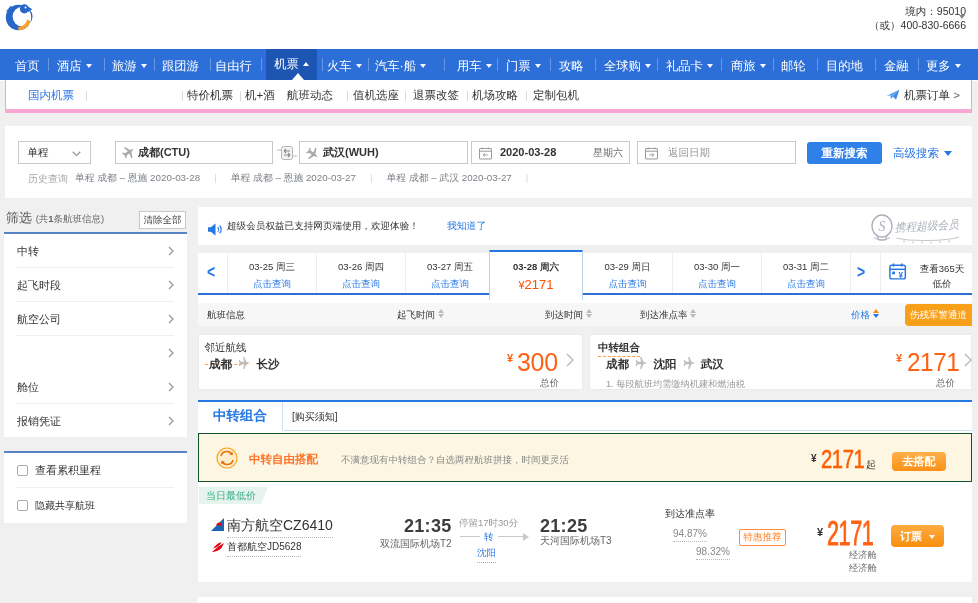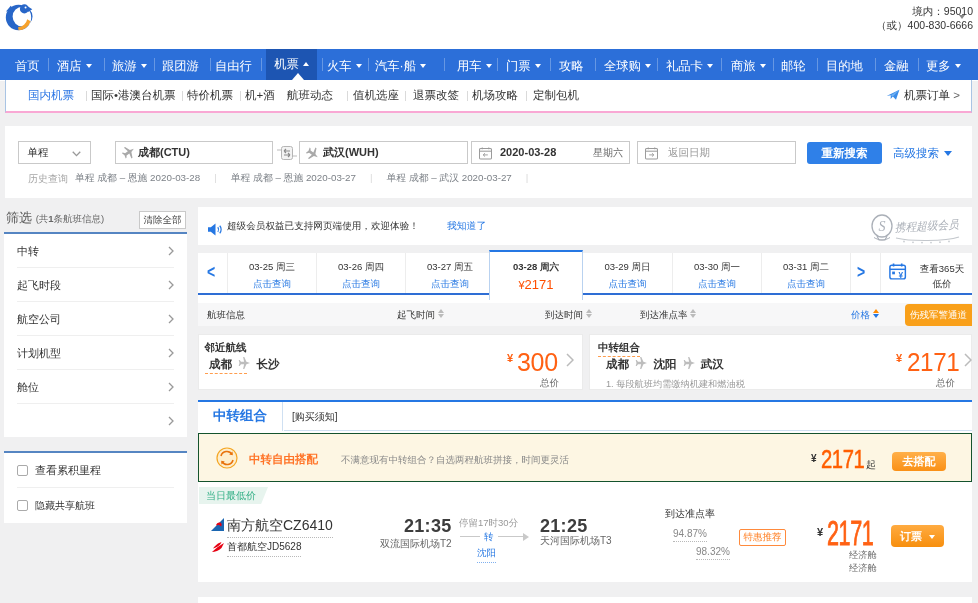--- a/index.html
+++ b/index.html
@@ -14,21 +14,21 @@
 
 <div class="abs" style="left:0;top:0;width:978px;height:49px;background:#fff">
   <svg class="abs" style="left:4px;top:3px" width="29" height="29" viewBox="0 0 32 32">
     <path fill-rule="evenodd" d="M2 16 A14 14 0 1 1 30 16 A14 14 0 1 1 2 16 Z M9.5 15 A11 11 0 1 0 31.5 15 A11 11 0 1 0 9.5 15 Z" fill="#2866c8"></path>
     <circle cx="22.5" cy="6.5" r="5" fill="#2866c8"></circle>
     <path d="M26 3.5 L31.2 6.8 L26.5 9.8 Z" fill="#2866c8"></path>
     <path d="M2.2 9.5 L7.5 3 L11 8.8 Z" fill="#2866c8"></path>
     <circle cx="23.8" cy="5" r="1.1" fill="#fff"></circle>
     <path d="M16 30 A14 14 0 0 0 29.3 20 L25.6 17.8 A10.5 10.5 0 0 1 15.6 26.4 Z" fill="#f7a22b"></path>
   </svg>
-  <div class="abs" style="right:5px;top:4px;font-size:10.5px;color:#333;text-align:right;line-height:14px">境内：95010<br>（或）400-830-6666</div>
+  <div class="abs" style="right:12px;top:4px;font-size:10.5px;color:#333;text-align:right;line-height:14px">境内：95010<br>（或）400-830-6666</div>
   <div class="abs" style="right:13px;top:15px;width:0;height:0;border-left:3.5px solid transparent;border-right:3.5px solid transparent;border-top:4.5px solid #888"></div>
 </div>
 
 <div class="abs" id="nav" style="left:0;top:49px;width:978px;height:31px;background:#2c6fd9;color:#fff;font-size:12.3px">
   <div class="abs" style="left:15px;top:9px">首页</div>
   <div class="abs" style="left:57px;top:9px">酒店<span class="caret-d"></span></div>
   <div class="abs" style="left:112px;top:9px">旅游<span class="caret-d"></span></div>
   <div class="abs" style="left:162px;top:9px">跟团游</div>
   <div class="abs" style="left:215px;top:9px">自由行</div>
   <div class="abs" style="left:266px;top:0;width:51px;height:31px;background:#1d55b2;text-align:center;line-height:31px">机票<span class="caret-u"></span></div>
@@ -56,26 +56,25 @@
   <div class="nav-sep" style="left:550px"></div>
   <div class="nav-sep" style="left:595px"></div>
   <div class="nav-sep" style="left:657px"></div>
   <div class="nav-sep" style="left:721px"></div>
   <div class="nav-sep" style="left:773px"></div>
   <div class="nav-sep" style="left:817px"></div>
   <div class="nav-sep" style="left:875px"></div>
   <div class="nav-sep" style="left:918px"></div>
 </div>
 
-<div class="abs" style="left:5px;top:80px;width:967px;height:33px;background:#fff;border-left:1px solid #a9c4e4;border-right:1px solid #a9c4e4;border-bottom:2px solid #f9a8d4;font-size:11.5px;z-index:2">
+<div class="abs" style="left:5px;top:80px;width:967px;height:33px;background:#fff;border-left:1px solid #a9c4e4;border-right:1px solid #a9c4e4;border-bottom:4px solid #f9a8d4;font-size:11.5px;z-index:2">
   <div class="abs" style="left:286px;top:-7px;width:0;height:0;border-left:6px solid transparent;border-right:6px solid transparent;border-bottom:7px solid #fff"></div>
   <div id="subnav" class="abs" style="left:0;top:0;width:100%;height:31px;line-height:31px;color:#333">
     <span class="abs" style="left:22px;color:#2d77e5">国内机票</span>
     <span class="abs" style="left:79px;color:#d8d8d8">|</span>
-    <span class="abs" style="left:85px">国际•港澳台机票</span>
     <span class="abs" style="left:175px;color:#d8d8d8">|</span>
     <span class="abs" style="left:181px">特价机票</span>
     <span class="abs" style="left:233px;color:#d8d8d8">|</span>
     <span class="abs" style="left:239px">机+酒</span>
     <span class="abs" style="left:280px;color:#d8d8d8">|</span>
     <span class="abs" style="left:281px">航班动态</span>
     <span class="abs" style="left:340px;color:#d8d8d8">|</span>
     <span class="abs" style="left:347px">值机选座</span>
     <span class="abs" style="left:398px;color:#d8d8d8">|</span>
     <span class="abs" style="left:407px">退票改签</span>
@@ -145,22 +144,22 @@
   <div class="abs" style="left:70px;top:46px;font-size:9.8px;color:#7d8288">单程 成都 – 恩施 2020-03-28<span style="color:#d9d9d9;padding:0 14px">|</span>单程 成都 – 恩施 2020-03-27<span style="color:#d9d9d9;padding:0 14px">|</span>单程 成都 – 武汉 2020-03-27<span style="color:#d9d9d9;padding-left:14px">|</span></div>
 </div>
 
 <div id="sidebar">
   <div class="abs" style="left:6px;top:209px;font-size:13px;color:#555">筛选 <span style="font-size:9.5px;color:#666">(共<b>1</b>条航班信息)</span></div>
   <div class="abs" style="left:139px;top:211px;width:47px;height:18px;background:#fff;border:1px solid #c9c9c9;font-size:9.5px;color:#444;text-align:center;line-height:16px">清除全部</div>
   <div class="abs" style="left:4px;top:232px;width:183px;height:205px;background:#fff;border-top:2px solid #5585c2">
     <div class="abs" style="left:13px;top:0;width:157px;height:34px;line-height:34px;font-size:11px;color:#333;border-bottom:1px solid #efefef">中转</div>
     <div class="abs" style="left:13px;top:34px;width:157px;height:34px;line-height:34px;font-size:11px;color:#333;border-bottom:1px solid #efefef">起飞时段</div>
     <div class="abs" style="left:13px;top:68px;width:157px;height:34px;line-height:34px;font-size:11px;color:#333;border-bottom:1px solid #efefef">航空公司</div>
-    <div class="abs" style="left:13px;top:102px;width:157px;height:34px;line-height:34px;font-size:11px;color:#333;border-bottom:1px solid #efefef">计划机型</div>
     <div class="abs" style="left:13px;top:136px;width:157px;height:34px;line-height:34px;font-size:11px;color:#333;border-bottom:1px solid #efefef">舱位</div>
+    <div class="abs" style="left:13px;top:170px;width:157px;height:34px;line-height:34px;font-size:11px;color:#333">报销凭证</div>
     <svg width="6" height="10" viewBox="0 0 6 10" style="position:absolute;right:13px;top:12px">
         <path d="M1 1 L5 5 L1 9" stroke="#999" fill="none" stroke-width="1.3"></path>
       </svg>
     <svg width="6" height="10" viewBox="0 0 6 10" style="position:absolute;right:13px;top:46px">
         <path d="M1 1 L5 5 L1 9" stroke="#999" fill="none" stroke-width="1.3"></path>
       </svg>
     <svg width="6" height="10" viewBox="0 0 6 10" style="position:absolute;right:13px;top:80px">
         <path d="M1 1 L5 5 L1 9" stroke="#999" fill="none" stroke-width="1.3"></path>
       </svg>
     <svg width="6" height="10" viewBox="0 0 6 10" style="position:absolute;right:13px;top:114px">
@@ -255,21 +254,21 @@
   <div class="abs" style="left:198px;top:303px;width:774px;height:23px;background:#f7f7f8;font-size:9.5px;color:#333">
     <span class="abs" style="left:9px;top:6px">航班信息</span>
     <span class="abs" style="left:199px;top:6px">起飞时间 <span style="display:inline-block;vertical-align:0"><span style="display:block;width:0;height:0;border-left:3px solid transparent;border-right:3px solid transparent;border-bottom:4px solid #bbb;margin-bottom:1px"></span><span style="display:block;width:0;height:0;border-left:3px solid transparent;border-right:3px solid transparent;border-top:4px solid #bbb"></span></span></span>
     <span class="abs" style="left:347px;top:6px">到达时间 <span style="display:inline-block;vertical-align:0"><span style="display:block;width:0;height:0;border-left:3px solid transparent;border-right:3px solid transparent;border-bottom:4px solid #bbb;margin-bottom:1px"></span><span style="display:block;width:0;height:0;border-left:3px solid transparent;border-right:3px solid transparent;border-top:4px solid #bbb"></span></span></span>
     <span class="abs" style="left:442px;top:6px">到达准点率 <span style="display:inline-block;vertical-align:0"><span style="display:block;width:0;height:0;border-left:3px solid transparent;border-right:3px solid transparent;border-bottom:4px solid #bbb;margin-bottom:1px"></span><span style="display:block;width:0;height:0;border-left:3px solid transparent;border-right:3px solid transparent;border-top:4px solid #bbb"></span></span></span>
     <span class="abs" style="left:653px;top:6px;color:#2577e3">价格 <span style="display:inline-block;vertical-align:0"><span style="display:block;width:0;height:0;border-left:3px solid transparent;border-right:3px solid transparent;border-bottom:4px solid #ff8a00;margin-bottom:1px"></span><span style="display:block;width:0;height:0;border-left:3px solid transparent;border-right:3px solid transparent;border-top:4px solid #2577e3"></span></span></span>
     <div class="abs" style="left:707px;top:1px;width:67px;height:22px;background:#f9a01a;border-radius:4px 0 0 4px;color:#fff;text-align:center;line-height:22px;font-size:9.5px">伤残军警通道</div>
   </div>
 
   <div class="abs" style="left:198px;top:334px;width:385px;height:56px;background:#fff;border:1px solid #ebebeb">
-    <div class="abs" style="left:5.5px;top:6px;font-size:10.5px;font-weight:bold;color:#333;border-bottom:1.5px dashed #ff9d4d;padding-bottom:18px">邻近航线</div>
+    <div class="abs" style="left:5.5px;top:6px;font-size:10.5px;font-weight:normal;color:#333;border-bottom:1.5px dashed #ff9d4d;padding-bottom:9px">邻近航线</div>
     <div class="abs" style="left:10px;top:22px;font-size:11.5px;font-weight:bold;color:#333">成都 <svg width="12" height="12" viewBox="0 0 20 20" style="vertical-align:-1px;margin:0 3px">
           <path d="M10 0 L12 6 L20 9.5 L20 11.5 L12 9.8 L12 15 L15 17.2 L15 18.8 L10 17.5 L5 18.8 L5 17.2 L8 15 L8 9.8 L0 11.5 L0 9.5 L8 6 Z" fill="#bdbdbd" transform="rotate(90 10 10)"></path>
         </svg> 长沙</div>
     <div class="abs" style="left:308px;top:17px;font-size:11px;color:#ff6113;font-weight:bold">¥</div>
     <div class="abs" style="left:318px;top:13px;font-size:25px;color:#ff6113;letter-spacing:-.3px">300</div>
     <svg width="8" height="14" viewBox="0 0 8 14" style="position:absolute;left:367px;top:18px">
         <path d="M1 1 L7 7 L1 13" stroke="#bbb" fill="none" stroke-width="1.5"></path>
       </svg>
     <div class="abs" style="left:341px;top:42px;font-size:9.5px;color:#666">总价</div>
   </div>

